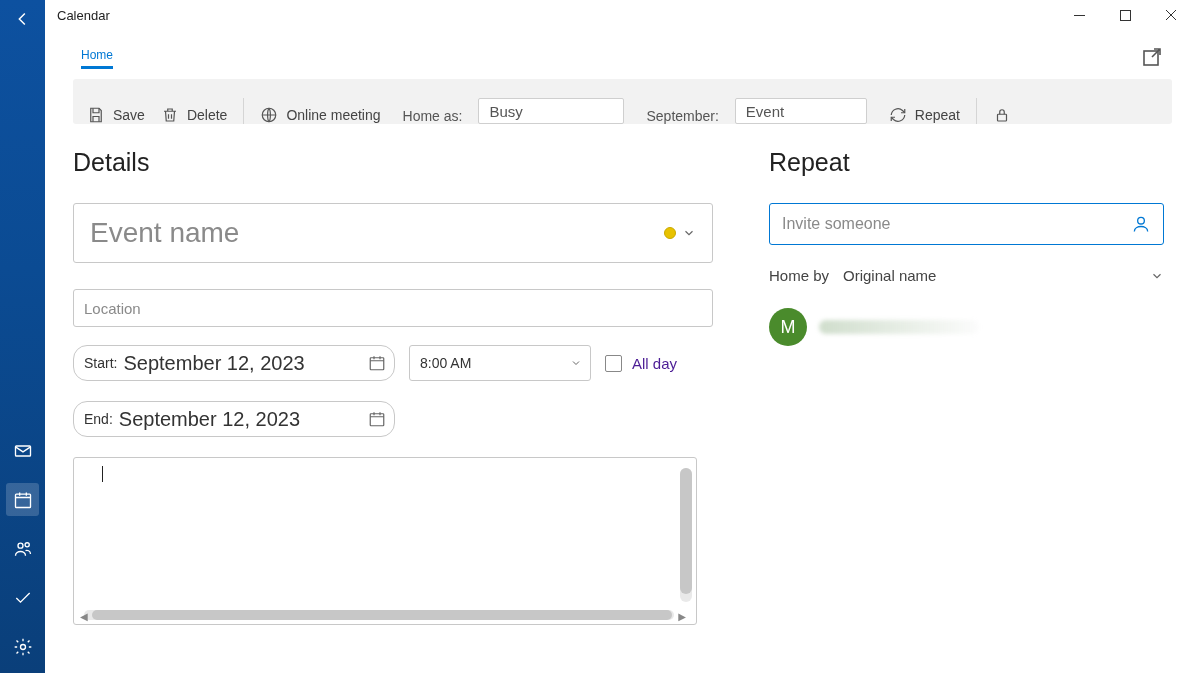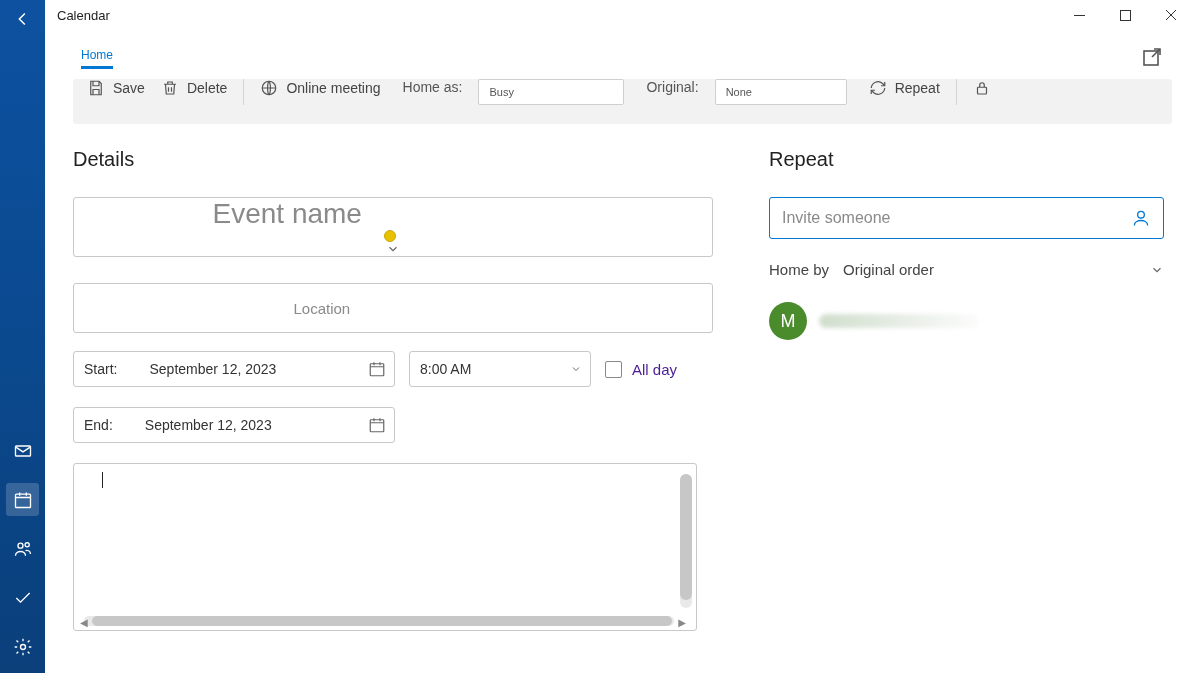--- a/index.html
+++ b/index.html
@@ -17,54 +17,54 @@
   .titlebar { height: 30px; display:flex; align-items:center; padding: 0 6px 0 12px; justify-content: space-between; }
   .titlebar .title { font-size:13px; color:#222; }
   .titlebar .winbtns { margin-left:auto; display:flex; }
   .winbtn { width:46px; height:30px; display:flex; align-items:center; justify-content:center; cursor:pointer; }
   .tabs-row { display:flex; align-items:center; padding: 14px 36px 0 36px; }
   .tab { padding: 4px 0; margin-right: 24px; font-size:12px; color:#333; border-bottom: 3px solid transparent; cursor:pointer; }
   .tab.active { color:#0078d4; border-bottom-color:#0078d4; font-weight:500; }
   .tabs-row .popout { margin-left:auto; cursor:pointer; }
   .ribbon {
     margin: 10px 28px 0 28px; height: 45px; background:#f2f2f2; border-radius:3px;
-    display:flex; align-items:flex-start; padding: 0 14px; gap: 16px; color:#444; font-size:14px;
+    display:flex; align-items:flex-end; padding: 0 14px; gap: 16px; color:#444; font-size:14px;
   }
   .ribbon .grp { display:flex; align-items:center; gap:8px; cursor:pointer; }
   .ribbon .sep { width:1px; height:26px; background:#d5d5d5; }
   .ribbon .lbl { font-size:14px; color:#555; }
   .ribbon .drop {
     height:26px; background:#fff; border:1px solid #cfcfcf; border-radius:2px; padding:0 10px;
-    display:flex; align-items:center; font-size:11px; color:#555; cursor:pointer;
+    display:flex; align-items:center; font-size:15px; color:#555; cursor:pointer;
   }
   .drop.showas { width:146px; }
   .drop.remind { width:132px; }
   .body { flex:1; display:flex; padding: 24px 36px 0 28px; gap: 56px; }
   .details { flex: 0 0 640px; }
   .people { flex: 1; }
-  h2.section { font-size:20px; font-weight:400; color:#222; margin-bottom:26px; }
+  h2.section { font-size:25px; font-weight:400; color:#222; margin-bottom:26px; }
   .field {
-    width:100%; border:1px solid #c8c8c8; border-radius:3px; background:#fff;flex-direction:column;
+    width:100%; border:1px solid #c8c8c8; border-radius:3px; background:#fff;
   }
   .event-name {
     height:60px; display:flex; align-items:center; padding: 0 16px; margin-bottom:26px;
   }
   .event-name input {
     flex:1; border:none; outline:none; font-size:28px; color:#333; background:transparent;
   }
   .event-name input::placeholder { color:#8a8a8a; font-weight:300; }
   .event-name .cat-dot { width:12px; height:12px; border-radius:50%; background:#e8c200; border:1px solid #c9a900; margin-right:6px;}
   .event-name .chev { cursor:pointer; color:#666; }
-  .location { height:50px; display:flex; align-items:center; padding:0 10px; margin-bottom:18px; }
+  .location { height:38px; display:flex; align-items:center; padding:0 10px; margin-bottom:18px; }
   .location input { flex:1; border:none; outline:none; font-size:15px; background:transparent; }
   .location input::placeholder { color:#8a8a8a; }
   .dt-row { display:flex; align-items:center; gap:14px; margin-bottom:20px; }
-  .dt-field { width:322px; height:36px; border:1px solid #c8c8c8; border-radius:3px; display:flex; align-items:center; padding:0 8px 0 10px; cursor:pointer;gap:26px; }
+  .dt-field { width:322px; height:36px; border:1px solid #c8c8c8; border-radius:14px; display:flex; align-items:center; padding:0 8px 0 10px; cursor:pointer; }
   .dt-field .pre { font-size:14px; color:#333; }
-  .dt-field .date { font-size:14px; color:#333; margin-left:6px; flex:1; }
+  .dt-field .date { font-size:20px; color:#333; margin-left:6px; flex:1; }
   .dt-field .calicon { color:#666; }
   .time-field { width:182px; height:36px; border:1px solid #c8c8c8; border-radius:3px; display:flex; align-items:center; padding:0 8px 0 10px; font-size:14px; color:#333; cursor:pointer; }
   .time-field .chev { margin-left:auto; color:#666; }
   .allday { display:flex; align-items:center; gap:10px; font-size:15px; color:#4c1d95; }
   .allday .box { width:17px; height:17px; border:1px solid #888; border-radius:2px; cursor:pointer; }
   .desc {
     width:624px; height:168px; border:1px solid #c8c8c8; border-radius:3px; position:relative; padding:8px 22px 18px 28px;
   }
   .desc .cursor { width:1px; height:16px; background:#222; }
   .desc .vscroll { position:absolute; right:4px; top:10px; bottom:22px; width:12px; background:#e9e9e9; border-radius:6px; }
@@ -181,23 +181,23 @@
         <svg width="18" height="18" viewBox="0 0 24 24" fill="none" stroke="#555" stroke-width="1.6">
             <circle cx="12" cy="12" r="9"></circle>
             <path d="M3 12h18M12 3c2.5 3 2.5 15 0 18M12 3c-2.5 3-2.5 15 0 18"></path>
           </svg>
         <span>Online meeting</span>
       </div>
       <span class="lbl" style="margin-left:6px;">Home as:</span>
       <div class="drop showas">
         <span>Busy</span>
       </div>
-      <span class="lbl" style="margin-left:6px;">Original:</span>
+      <span class="lbl" style="margin-left:6px;">September:</span>
       <div class="drop remind">
-        <span>None</span>
+        <span>Event</span>
       </div>
       <div class="grp" style="margin-left:6px;">
         <svg width="18" height="18" viewBox="0 0 24 24" fill="none" stroke="#555" stroke-width="1.6">
             <path d="M3 12a9 9 0 0 1 15-6l3 3M21 12a9 9 0 0 1-15 6l-3-3"></path>
             <path d="M21 4v5h-5M3 20v-5h5"></path>
           </svg>
         <span>Repeat</span>
       </div>
       <div class="sep"></div>
       <div class="grp">
@@ -284,21 +284,21 @@
             <svg width="20" height="20" viewBox="0 0 24 24" fill="none" stroke="#0078d4" stroke-width="1.6">
                 <circle cx="12" cy="8" r="4"></circle>
                 <path d="M4 21c0-4 4-6 8-6s8 2 8 6"></path>
               </svg>
           </span>
         </div>
 
         <div class="sort-row">
           <span>Home by</span>
           <div class="sortval">
-            <span>Original order</span>
+            <span>Original name</span>
             <span class="chev">
               <svg width="14" height="14" viewBox="0 0 24 24" fill="none" stroke="#666" stroke-width="2">
                   <path d="M6 9l6 6 6-6"></path>
                 </svg>
             </span>
           </div>
         </div>
 
         <div class="person-row">
           <div class="avatar">

